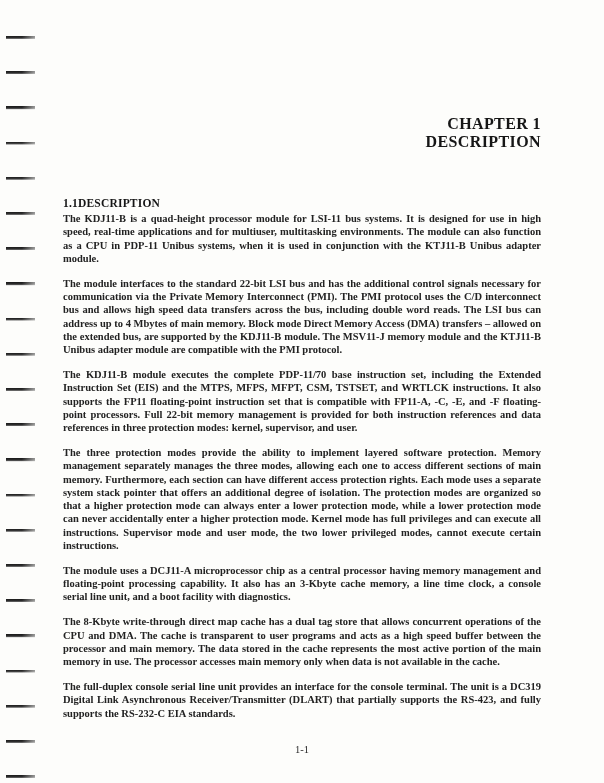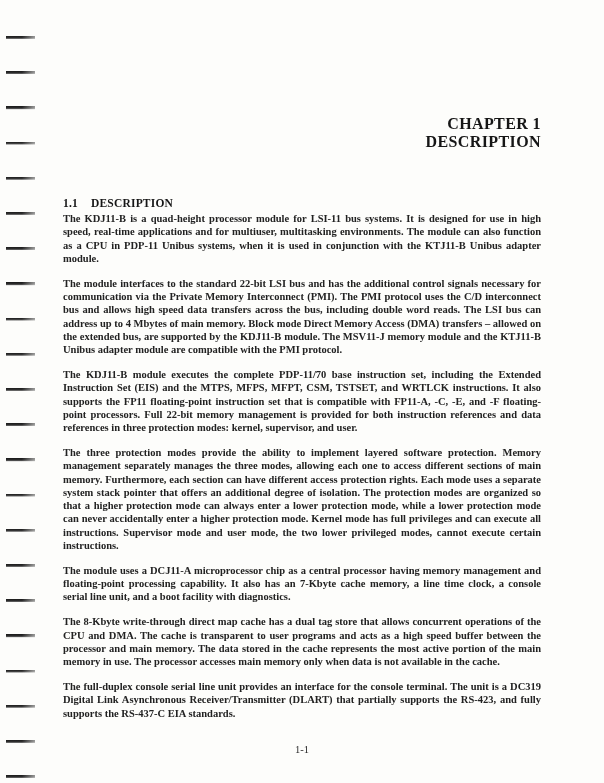--- a/index.html
+++ b/index.html
@@ -54,21 +54,20 @@
   }
   .section-heading {
     font-size: 11.5px;
     font-weight: bold;
     letter-spacing: 0.2px;
     color: #161616;
     margin: 0 0 3px 0;
   }
   .section-heading .section-number {
     display: inline-block;
-    margin-right: 13px;
   }
   .content p {
     font-size: 10.5px;
     line-height: 13.3px;
     margin: 0 0 11.5px 0;
     text-align: justify;
     color: #222;
     font-weight: bold;
   }
   .page-footer {
@@ -94,20 +93,20 @@
   </div>
 
   <div class="content">
     <h2 class="section-heading">
       <span class="section-number">1.1</span><span>DESCRIPTION</span>
     </h2>
     <p>The KDJ11-B is a quad-height processor module for LSI-11 bus systems. It is designed for use in high speed, real-time applications and for multiuser, multitasking environments. The module can also function as a CPU in PDP-11 Unibus systems, when it is used in conjunction with the KTJ11-B Unibus adapter module.</p>
     <p>The module interfaces to the standard 22-bit LSI bus and has the additional control signals necessary for communication via the Private Memory Interconnect (PMI). The PMI protocol uses the C/D interconnect bus and allows high speed data transfers across the bus, including double word reads. The LSI bus can address up to 4 Mbytes of main memory. Block mode Direct Memory Access (DMA) transfers – allowed on the extended bus, are supported by the KDJ11-B module. The MSV11-J memory module and the KTJ11-B Unibus adapter module are compatible with the PMI protocol.</p>
     <p>The KDJ11-B module executes the complete PDP-11/70 base instruction set, including the Extended Instruction Set (EIS) and the MTPS, MFPS, MFPT, CSM, TSTSET, and WRTLCK instructions. It also supports the FP11 floating-point instruction set that is compatible with FP11-A, -C, -E, and -F floating-point processors. Full 22-bit memory management is provided for both instruction references and data references in three protection modes: kernel, supervisor, and user.</p>
     <p>The three protection modes provide the ability to implement layered software protection. Memory management separately manages the three modes, allowing each one to access different sections of main memory. Furthermore, each section can have different access protection rights. Each mode uses a separate system stack pointer that offers an additional degree of isolation. The protection modes are organized so that a higher protection mode can always enter a lower protection mode, while a lower protection mode can never accidentally enter a higher protection mode. Kernel mode has full privileges and can execute all instructions. Supervisor mode and user mode, the two lower privileged modes, cannot execute certain instructions.</p>
-    <p>The module uses a DCJ11-A microprocessor chip as a central processor having memory management and floating-point processing capability. It also has an 7-Kbyte cache memory, a line time clock, a console serial line unit, and a boot facility with diagnostics.</p>
+    <p>The module uses a DCJ11-A microprocessor chip as a central processor having memory management and floating-point processing capability. It also has an 3-Kbyte cache memory, a line time clock, a console serial line unit, and a boot facility with diagnostics.</p>
     <p>The 8-Kbyte write-through direct map cache has a dual tag store that allows concurrent operations of the CPU and DMA. The cache is transparent to user programs and acts as a high speed buffer between the processor and main memory. The data stored in the cache represents the most active portion of the main memory in use. The processor accesses main memory only when data is not available in the cache.</p>
-    <p>The full-duplex console serial line unit provides an interface for the console terminal. The unit is a DC319 Digital Link Asynchronous Receiver/Transmitter (DLART) that partially supports the RS-423, and fully supports the RS-437-C EIA standards.</p>
+    <p>The full-duplex console serial line unit provides an interface for the console terminal. The unit is a DC319 Digital Link Asynchronous Receiver/Transmitter (DLART) that partially supports the RS-423, and fully supports the RS-232-C EIA standards.</p>
   </div>
 
   <div class="page-footer">1-1</div>
 
 </div>
 
 </body></html>

